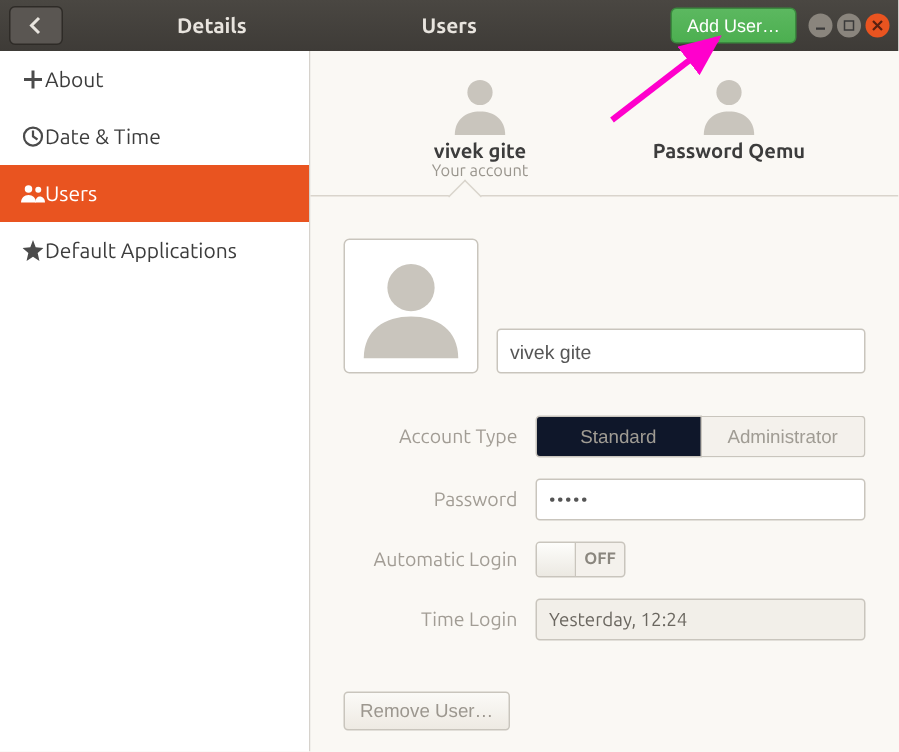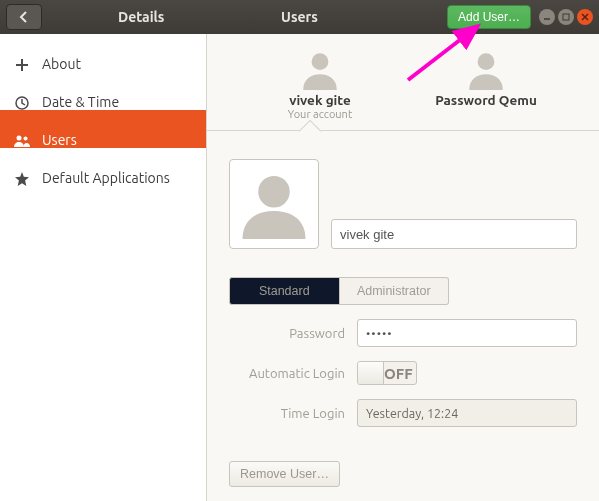--- a/index.html
+++ b/index.html
@@ -12,21 +12,21 @@
   .spacer { flex: 1; }
   .add-user-btn { background: #4caf50; background: linear-gradient(#5cb860, #4caf50); color: #fff; border: 1px solid #3a8a3e; border-radius: 4px; padding: 4px 10px; font-size: 12px; cursor: pointer; margin-right: 8px; }
   .win-controls { display: flex; gap: 3px; margin-right: 6px; }
   .win-btn { width: 16px; height: 16px; border-radius: 50%; display: flex; align-items: center; justify-content: center; font-size: 9px; color: #3a3a3a; }
   .win-min { background: #8a857d; }
   .win-max { background: #8a857d; }
   .win-close { background: #e95420; color: #5a2010; }
   
   .main { display: flex; height: calc(501px - 34px); }
   .sidebar { width: 213px; background: #fff; border-right: 1px solid #d6d2cc; }
-  .sidebar-item { display: flex; align-items: flex-end; height: 38px; padding: 0 14px; gap: 12px; cursor: pointer; }
+  .sidebar-item { display: flex; align-items: center; height: 38px; padding: 0 14px; cursor: pointer; }
   .sidebar-item.active { background: #e95420; color: #fff; }
   .sidebar-item .icon { width: 16px; display: flex; justify-content: center; }
   .sidebar-item .icon svg { fill: #4b4b4b; }
   .sidebar-item.active .icon svg { fill: #fff; }
   .sidebar-label { font-size: 14px; }
   
   .content { flex: 1; display: flex; flex-direction: column; background: #faf8f4; }
   
   .users-row { display: flex; justify-content: space-around; padding: 14px 30px 0; border-bottom: 1px solid #d9d4cc; position: relative; }
   .user-card { display: flex; flex-direction: column; align-items: center; width: 140px; cursor: pointer; padding-bottom: 10px; }
@@ -47,21 +47,21 @@
   .seg { display: flex; width: 220px; }
   .seg button { flex: 1; height: 28px; background: #f4f1ec; border: 1px solid #c9c5bd; color: #a09c94; font-size: 12.5px; cursor: pointer; }
   .seg button:first-child { border-radius: 3px 0 0 3px; }
   .seg button:last-child { border-radius: 0 3px 3px 0; border-left: none; }
   .seg button.sel { background: #0f172a; }
   
   .pw-val { width: 220px; height: 28px; border: 1px solid #c9c5bd; border-radius: 3px; background: #fff; padding: 0 8px; color: #555; display: flex; align-items: center; font-size: 12px; letter-spacing: 1px; }
   
   .toggle { width: 60px; height: 24px; border: 1px solid #c9c5bd; border-radius: 3px; display: flex; align-items: center; background: #f4f1ec; position: relative; cursor: pointer; }
   .toggle-knob { width: 26px; height: 22px; background: linear-gradient(#fdfdfb,#ece9e2); border-right: 1px solid #c9c5bd; border-radius: 2px 0 0 2px; }
-  .toggle-label { flex: 1; text-align: left; font-size: 15px; color: #8a867e; font-weight: bold; }
+  .toggle-label { flex: 1; text-align: center; font-size: 11px; color: #8a867e; font-weight: bold; }
   
   .last-val { width: 220px; height: 28px; border: 1px solid #c9c5bd; border-radius: 3px; background: #f2efe9; padding: 0 8px; color: #6b6760; display: flex; align-items: center; font-size: 12.5px; }
   
   .footer-row { margin-top: auto; display: flex; justify-content: flex-start; padding: 0 4px 14px 0; }
   .remove-btn { background: linear-gradient(#fbfaf7,#eeeae3); border: 1px solid #c9c5bd; border-radius: 3px; padding: 5px 10px; color: #9c978f; font-size: 12.5px; cursor: pointer; }
   
   .annotation-arrow { position: absolute; left: 398px; top: 20px; pointer-events: none; z-index: 50; }
 </style>
 </head>
 <body>
@@ -170,20 +170,21 @@
         <div class="avatar-box">
           <svg width="70" height="70" viewBox="0 0 40 40">
               <circle cx="20" cy="13" r="9" fill="#c9c5bd"></circle>
               <path d="M2 40c0-11 8-16 18-16s18 5 18 16z" fill="#c9c5bd"></path>
             </svg>
         </div>
         <input class="name-input" value="vivek gite" style="">
       </div>
 
       <div class="form-row">
+        <div class="form-label">Account Type</div>
         <div class="form-control">
           <div class="seg">
             <button class="sel">Standard</button>
             <button>Administrator</button>
           </div>
         </div>
       </div>
 
       <div class="form-row">
         <div class="form-label">Password</div>

